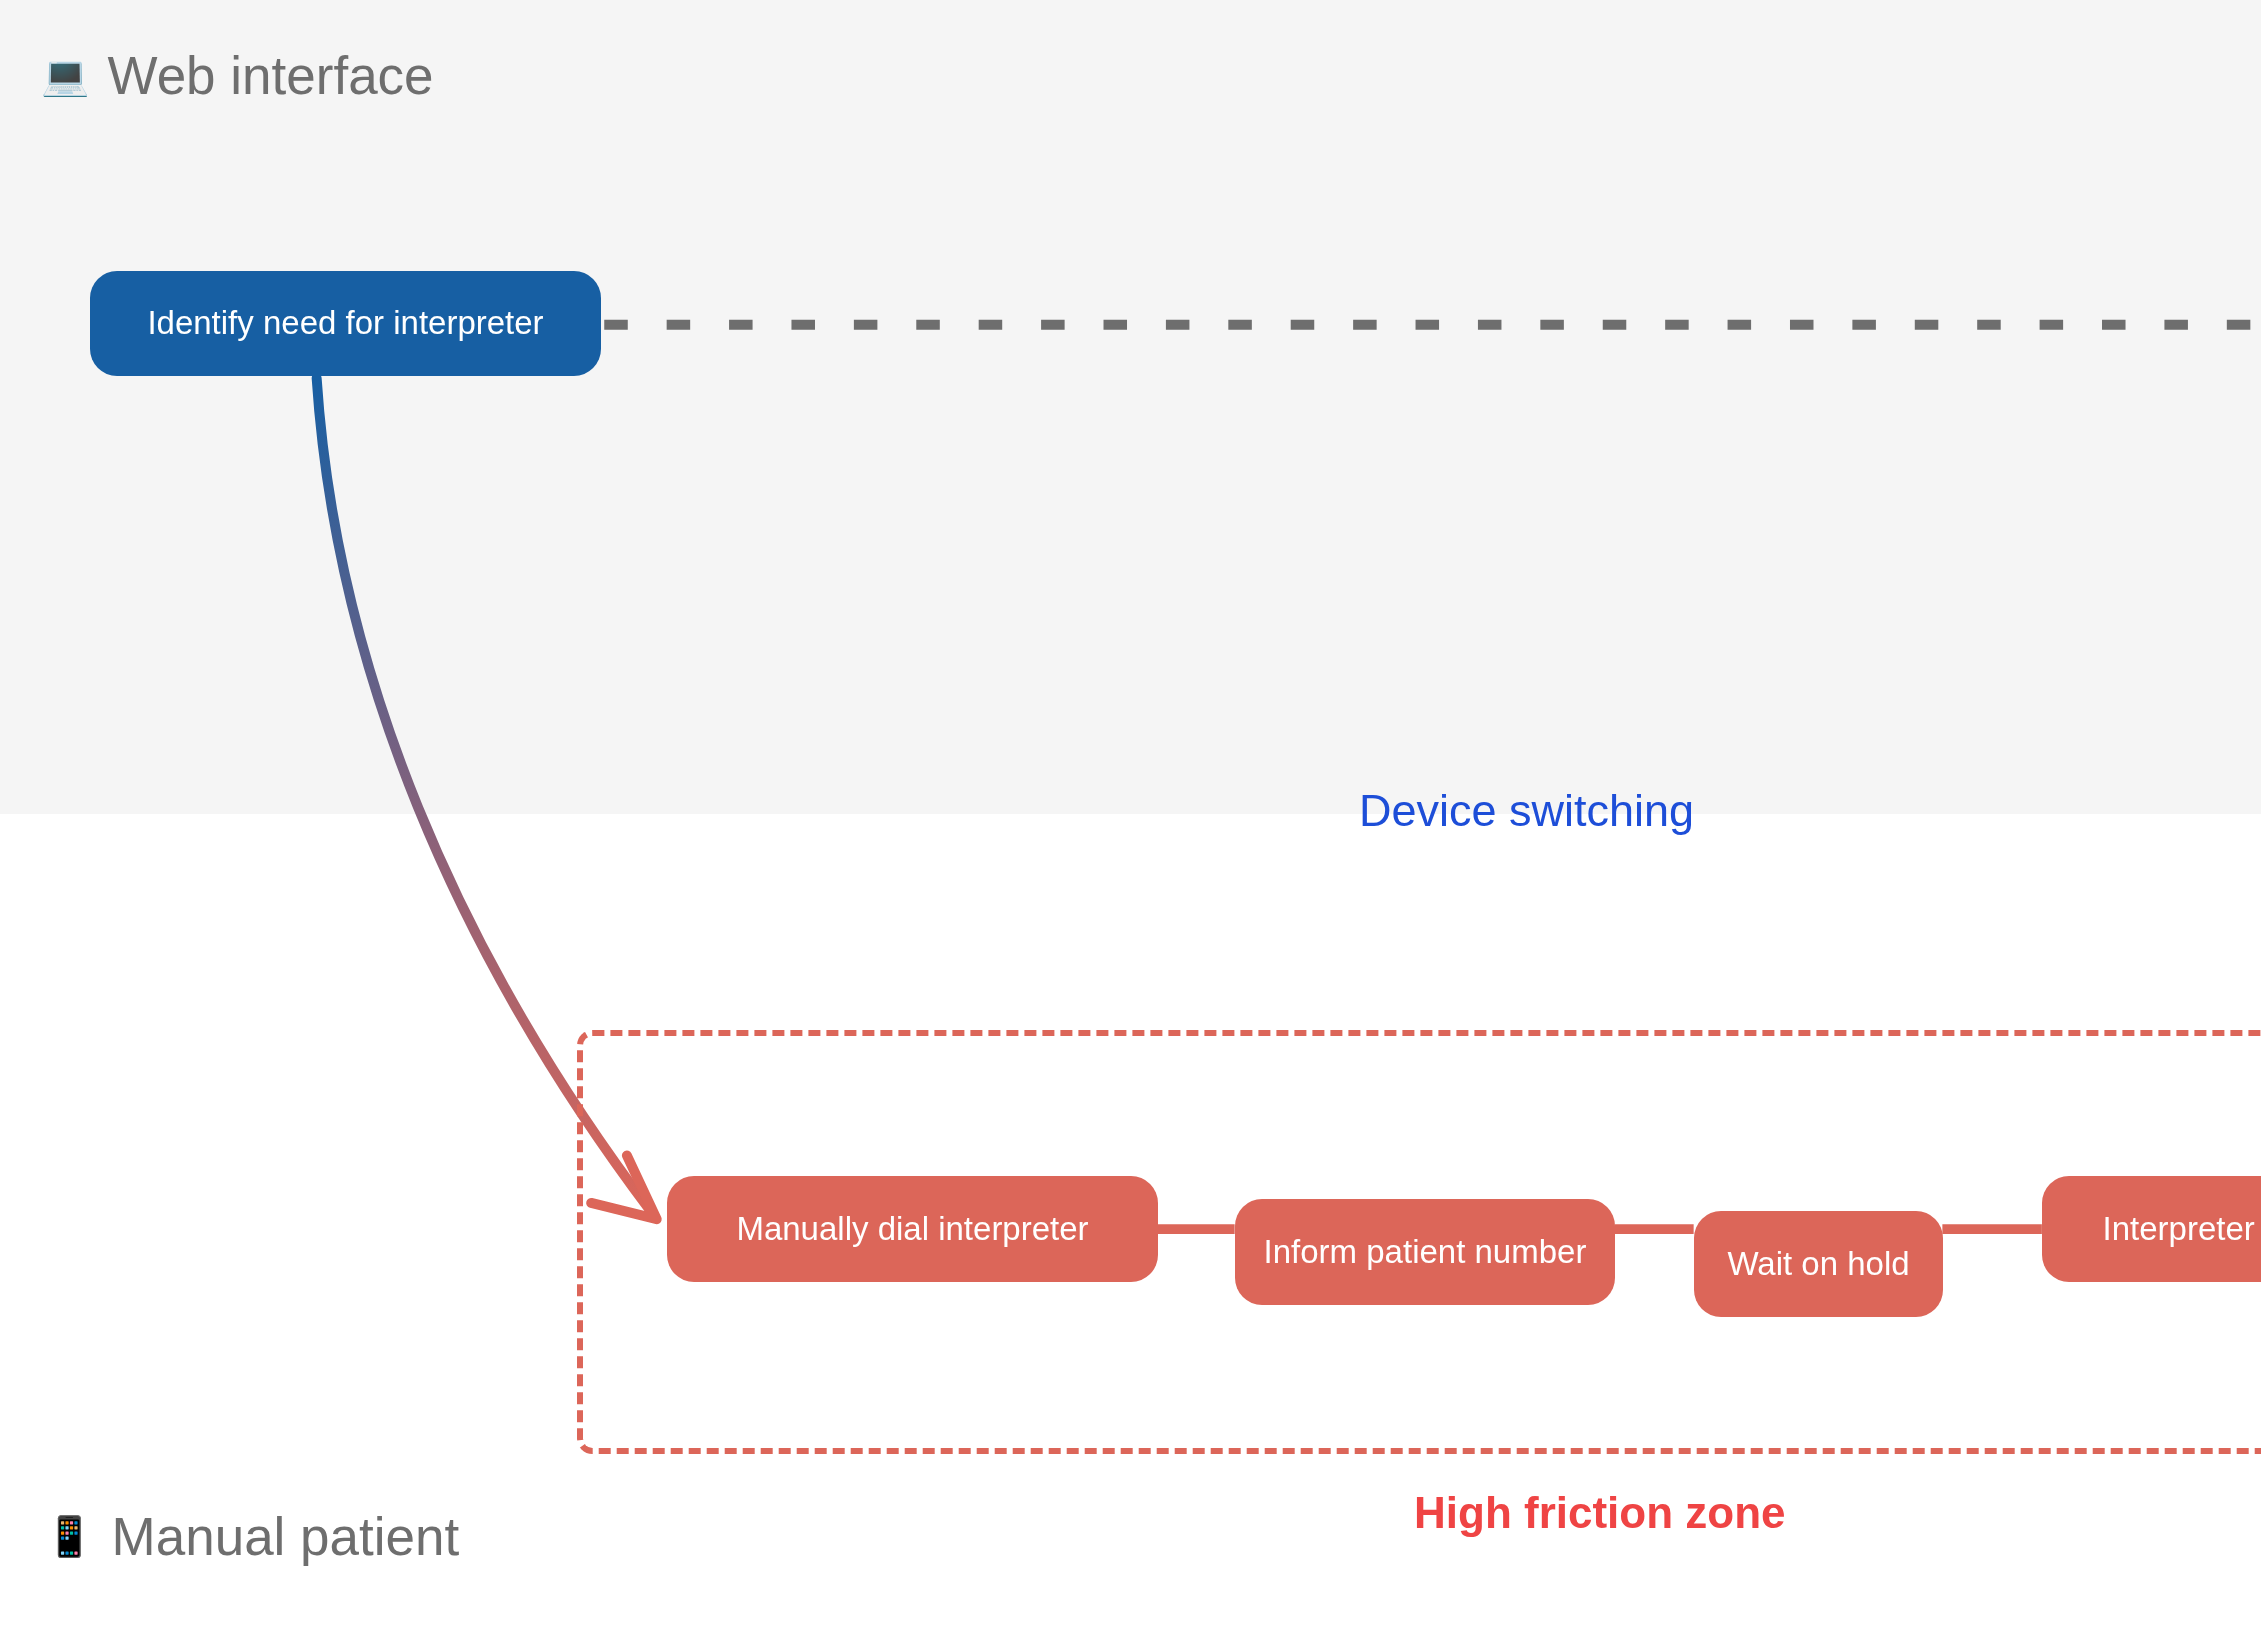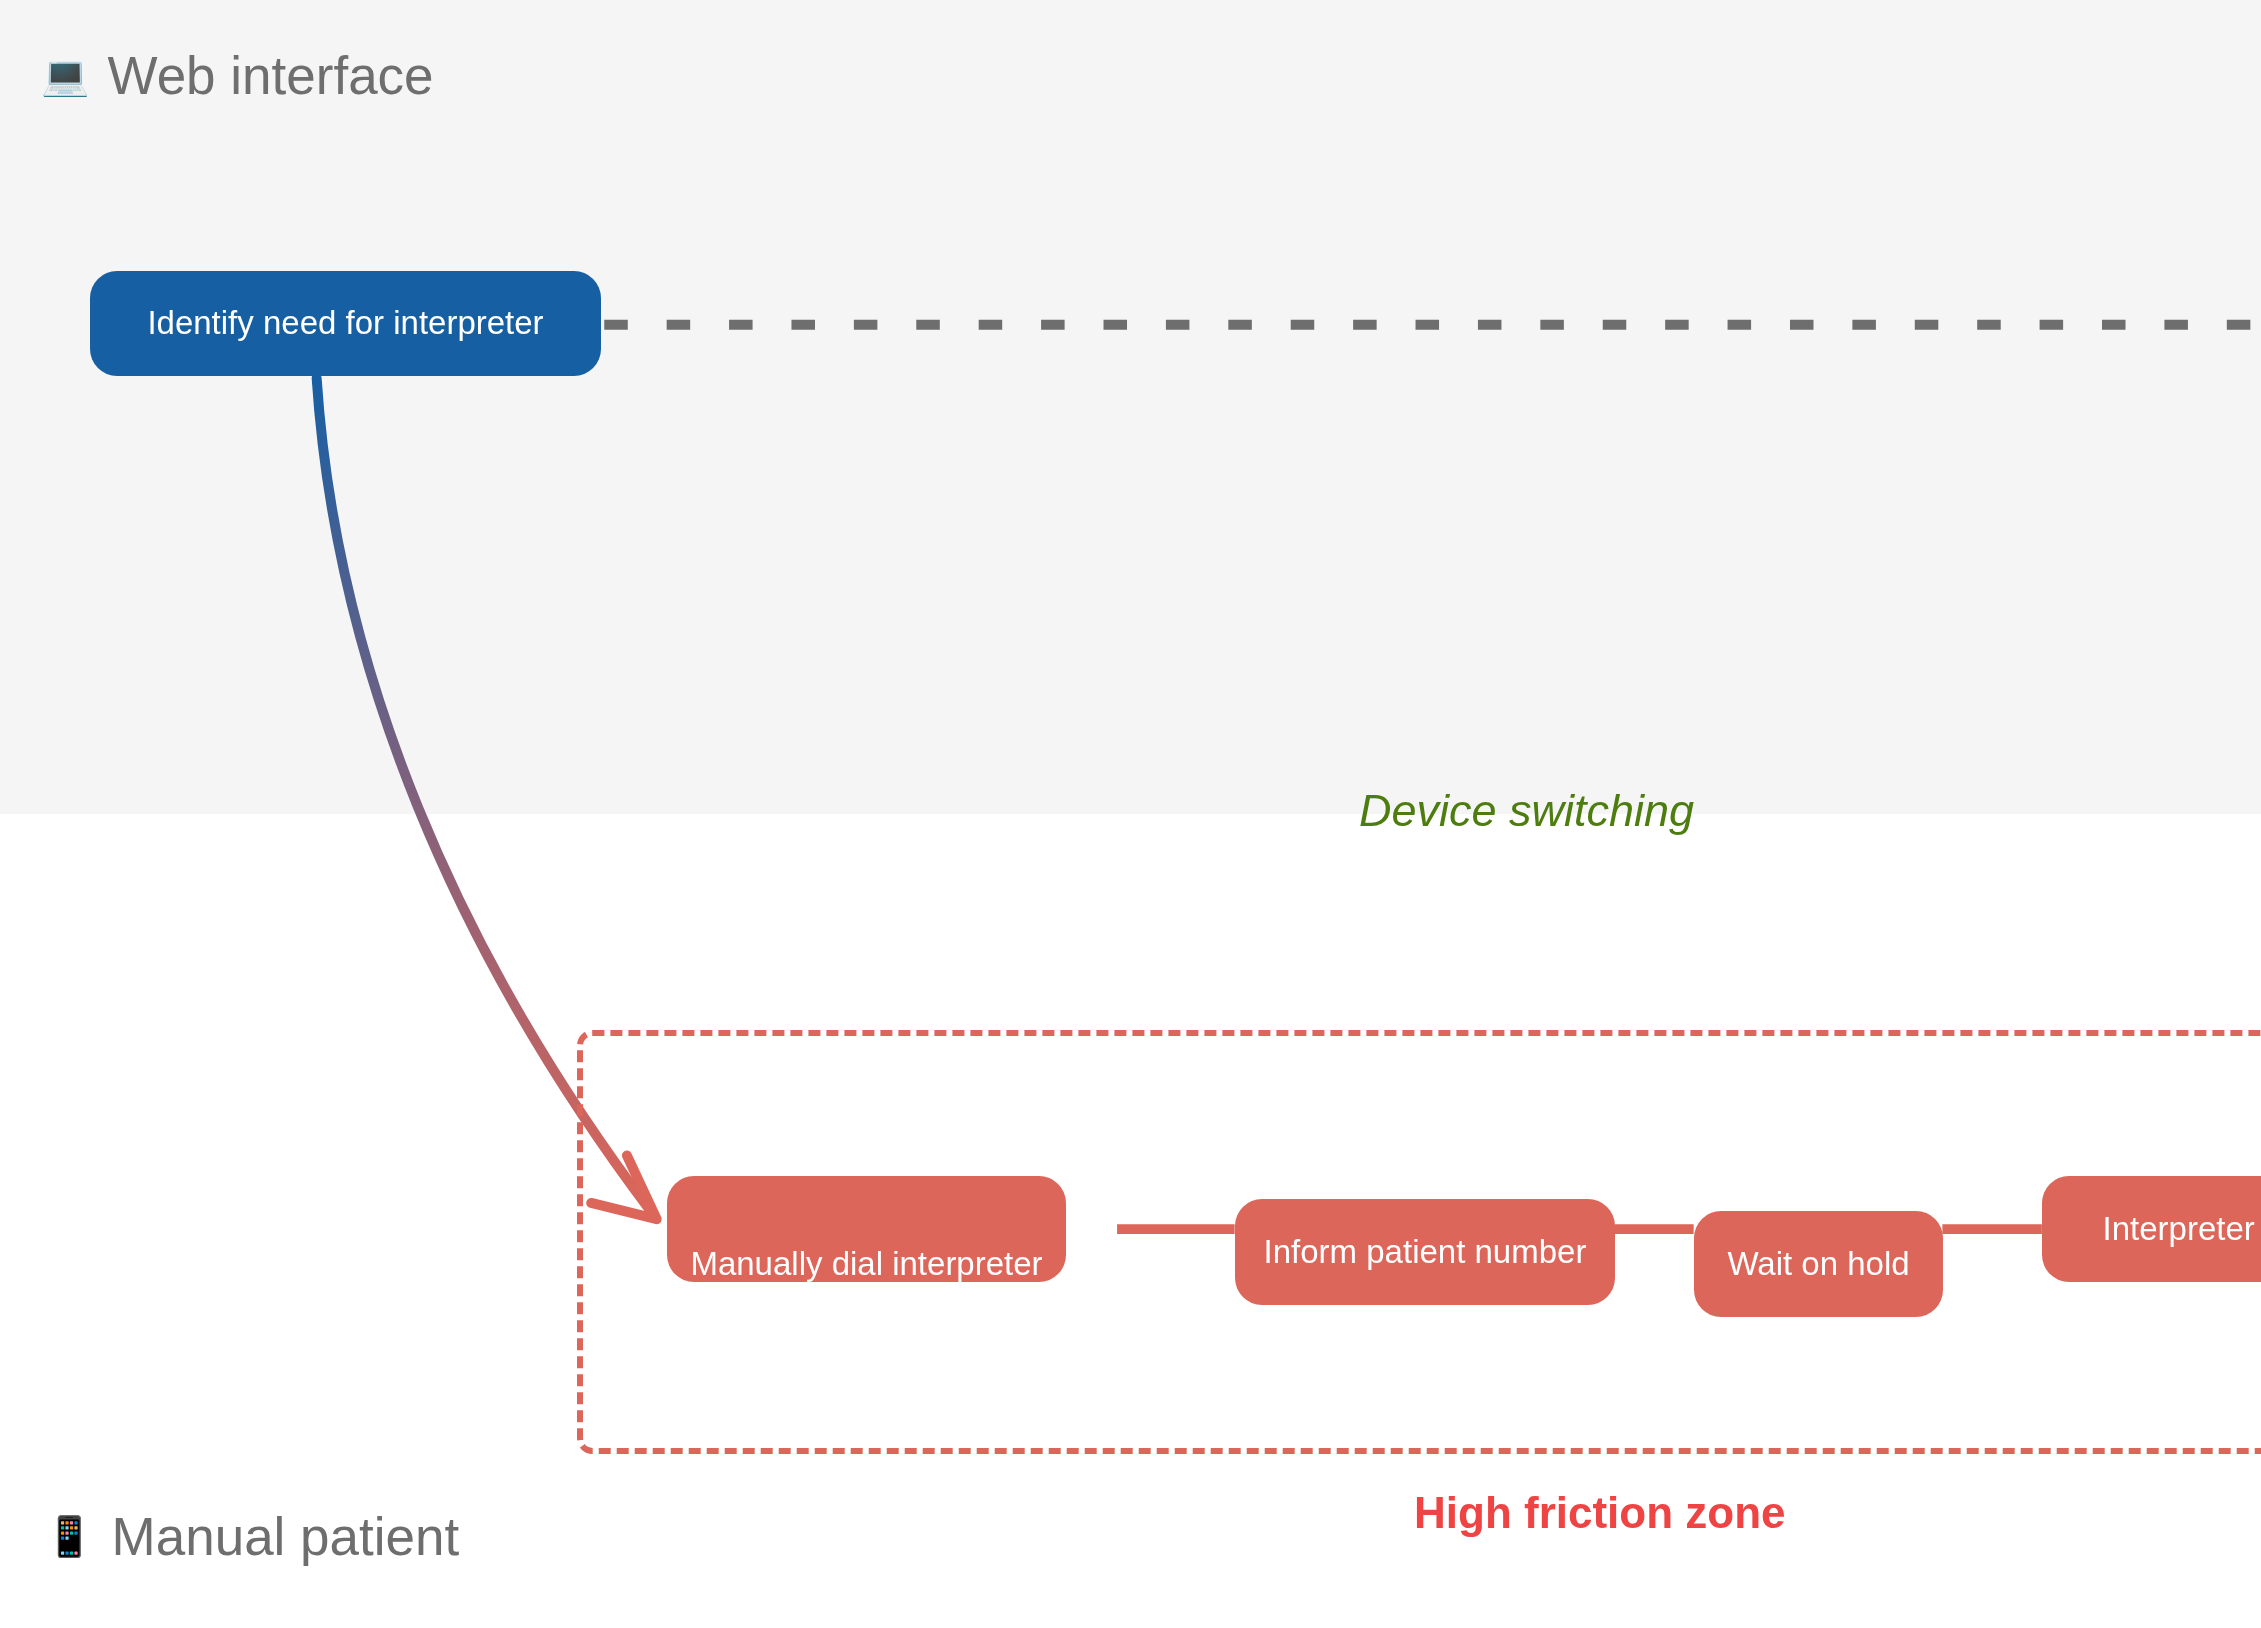--- a/index.html
+++ b/index.html
@@ -35,35 +35,35 @@
   .node{
     position:absolute;display:flex;align-items:center;justify-content:center;
     border-radius:27px;box-sizing:border-box;color:#ffffff;
     text-align:center;line-height:1.1;padding:0 5px;
   }
   .node.blue{background:#175FA3;font-size:33px;}
   .node.red{background:#DC6659;font-size:33px;}
 
   #node-identify{left:90px;top:271px;width:511px;height:105px;}
 
-  #node-dial{left:667px;top:1176px;width:399px;height:106px;align-items:flex-end;}
+  #node-dial{left:667px;top:1176px;width:491px;height:106px;}
   #node-inform{left:1235px;top:1176px;width:380px;height:106px;margin-top:23px;}
   #node-hold{left:1694px;top:1176px;width:249px;height:106px;margin-top:35px;}
   #node-bring{left:2042px;top:1176px;width:631px;height:106px;}
 
   
   #friction-zone{
     position:absolute;left:577px;top:1030px;width:2182px;height:424px;
     border:6.3px dashed #DC6659;border-radius:15.4px;box-sizing:border-box;
   }
 
   
   .free-label{position:absolute;white-space:nowrap;}
   #label-device-switching{
-    left:1359px;top:785px;font-size:45px;color:#4d7c0f;font-weight:400;font-style:italic;
+    left:1359px;top:785px;font-size:45px;color:#1d4ed8;font-weight:400;
   }
   #label-high-friction{
     left:1414px;top:1488px;font-size:44px;color:#ef4444;font-weight:700;
   }
 </style>
 </head>
 <body>
 
 <div id="stage">
 

